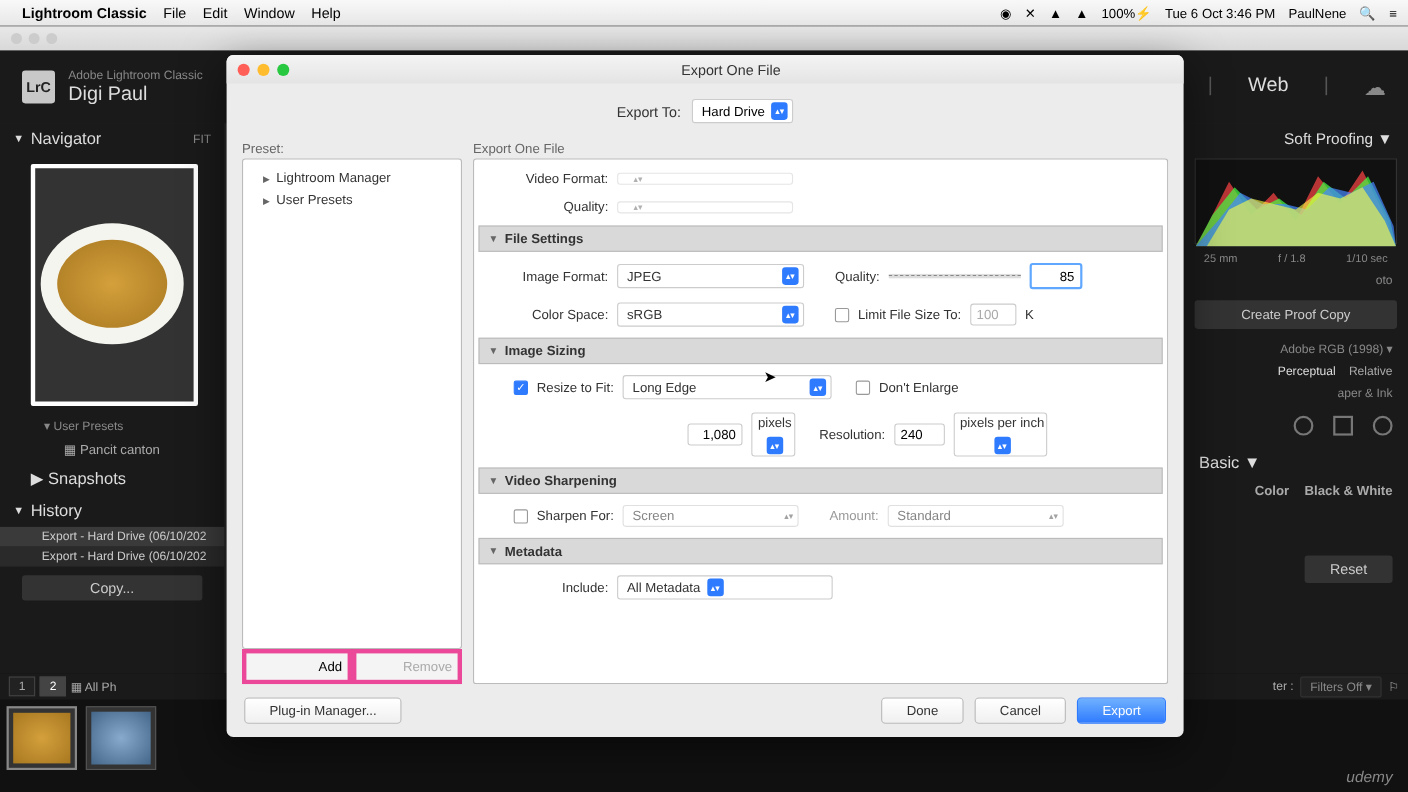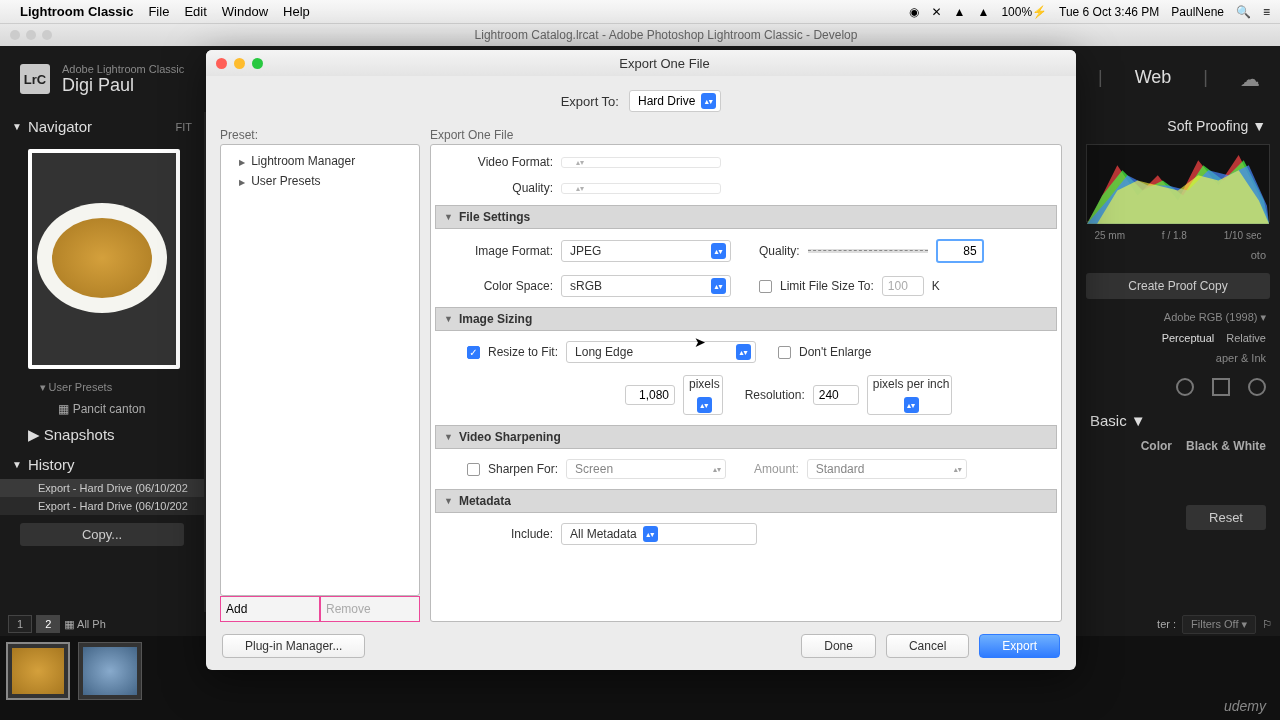--- a/index.html
+++ b/index.html
@@ -89,21 +89,21 @@
 .sel-arrow { background: #2f7bff; color: #fff; width: 15px; height: 16px; border-radius: 3px; display: flex; align-items: center; justify-content: center; font-size: 8px; flex-direction: column; line-height: 5px; }
 .sel-arrow-plain { color: #666; font-size: 8px; display: flex; flex-direction: column; line-height: 5px; }
 
 .dialog-body { flex: 1; display: flex; padding: 0 14px; gap: 10px; overflow: hidden; }
 .preset-col { width: 200px; display: flex; flex-direction: column; }
 .preset-label { color: #666; font-size: 12px; padding: 2px 0; }
 .preset-list { flex: 1; background: #fff; border: 1px solid #bbb; border-radius: 3px; padding: 6px 0; }
 .preset-item { padding: 3px 10px 3px 18px; font-size: 12px; color: #333; }
 .preset-item::before { content: "▶"; font-size: 8px; color: #666; margin-right: 6px; }
 .preset-btns { display: flex; }
-.preset-btns .pb { flex: 1; padding: 5px; background: #f4f4f4; border: 1px solid #ec4899; text-align: left; font-size: 12px; }
+.preset-btns .pb { flex: 1; padding: 5px; background: #f4f4f4; border: 4px solid #ec4899; text-align: right; font-size: 12px; }
 .preset-btns .pb.disabled { color: #aaa; }
 
 .settings-col { flex: 1; display: flex; flex-direction: column; overflow: hidden; }
 .settings-label { color: #666; font-size: 12px; padding: 2px 0; }
 .settings-scroll { flex: 1; background: #fff; border: 1px solid #bbb; border-radius: 3px; overflow-y: auto; padding: 4px; }
 
 .form-row { display: flex; align-items: center; padding: 6px 10px; gap: 8px; font-size: 12px; color: #333; }
 .form-row .lbl { width: 108px; text-align: right; color: #333; }
 .section-head { background: #d9d9d9; border: 1px solid #bbb; padding: 4px 8px; font-size: 12px; font-weight: bold; color: #333; display: flex; align-items: center; gap: 6px; margin: 4px 0; }
 .section-head .tri { font-size: 9px; color: #666; }
@@ -144,21 +144,20 @@
     <span>≡</span>
   </div>
 </div>
 
 <div class="window-title">
   <div class="dots">
       <div class="dot"></div>
       <div class="dot"></div>
       <div class="dot"></div>
     </div>
-  <div class="txt">Lightroom Catalog.lrcat - Adobe Photoshop Lightroom Classic - Develop</div>
 </div>
 
 <div class="lr-top">
   <div class="lr-logo">LrC</div>
   <div>
     <div class="brand">Adobe Lightroom Classic</div>
     <div class="user">Digi Paul</div>
   </div>
   <div class="modules">
     <span class="divider">|</span>

